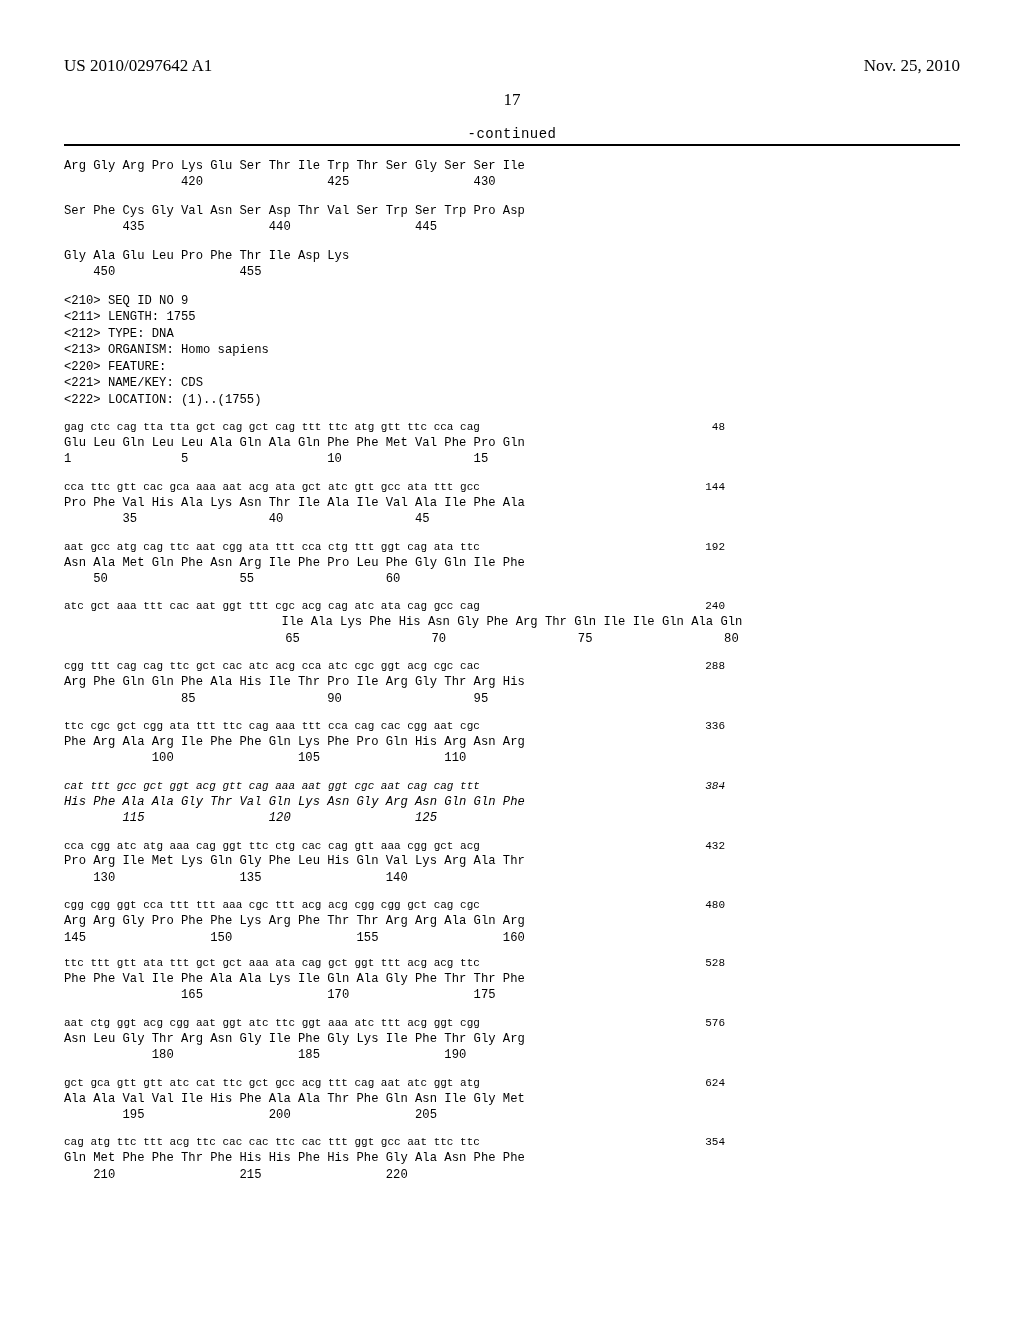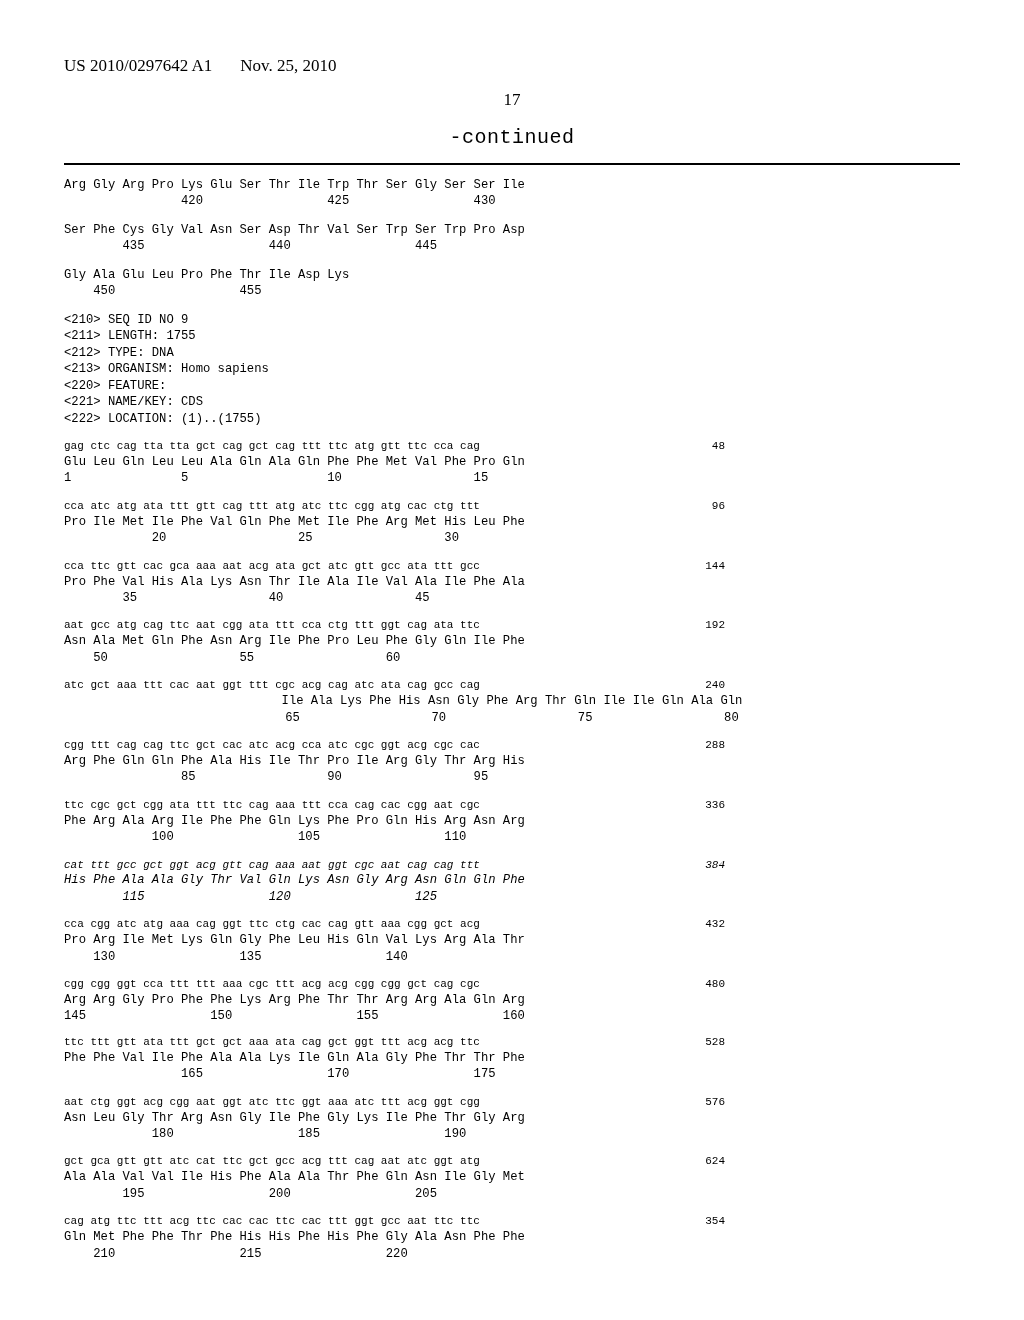--- a/index.html
+++ b/index.html
@@ -13,36 +13,37 @@
   }
   .page {
     width: 1024px;
     height: 1320px;
     position: relative;
     box-sizing: border-box;
     padding: 56px 64px 40px 64px;
   }
   .header {
     display: flex;
+    justify-content: space-between;
     font-size: 17px;
     margin-bottom: 4px;
     gap: 28px;
   }
   .page-num {
     text-align: center;
     font-size: 17px;
     margin-top: 14px;
     margin-bottom: 16px;
   }
   .cont-label {
     text-align: center;
     font-family: "Courier New", Courier, monospace;
-    font-size: 20px;
+    font-size: 14px;
     letter-spacing: 0.5px;
-    margin-bottom: 14px;
+    margin-bottom: 2px;
   }
   .rule {
     border: none;
     border-top: 2.5px solid #000;
     margin: 0;
   }
   .content-wrap {
     margin-top: 8px;
   }
   pre.seq {
@@ -107,28 +108,20 @@
         <div style="margin-bottom: 12px;">
           <div class="line-with-index">
             <span class="left">gag ctc cag tta tta gct cag gct cag ttt ttc atg gtt ttc cca cag</span>
             <span class="right">48</span>
           </div>
           <pre class="seq">Glu Leu Gln Leu Leu Ala Gln Ala Gln Phe Phe Met Val Phe Pro Gln</pre>
           <pre class="seq">1               5                   10                  15</pre>
         </div>
         <div style="margin-bottom: 12px;">
           <div class="line-with-index">
-            <span class="left">cca atc atg ata ttt gtt cag ttt atg atc ttc cgg atg cac ctg ttt</span>
-            <span class="right">96</span>
-          </div>
-          <pre class="seq">Pro Ile Met Ile Phe Val Gln Phe Met Ile Phe Arg Met His Leu Phe</pre>
-          <pre class="seq">            20                  25                  30</pre>
-        </div>
-        <div style="margin-bottom: 12px;">
-          <div class="line-with-index">
             <span class="left">cca ttc gtt cac gca aaa aat acg ata gct atc gtt gcc ata ttt gcc</span>
             <span class="right">144</span>
           </div>
           <pre class="seq">Pro Phe Val His Ala Lys Asn Thr Ile Ala Ile Val Ala Ile Phe Ala</pre>
           <pre class="seq">        35                  40                  45</pre>
         </div>
         <div style="margin-bottom: 12px;">
           <div class="line-with-index">
             <span class="left">aat gcc atg cag ttc aat cgg ata ttt cca ctg ttt ggt cag ata ttc</span>
             <span class="right">192</span>

